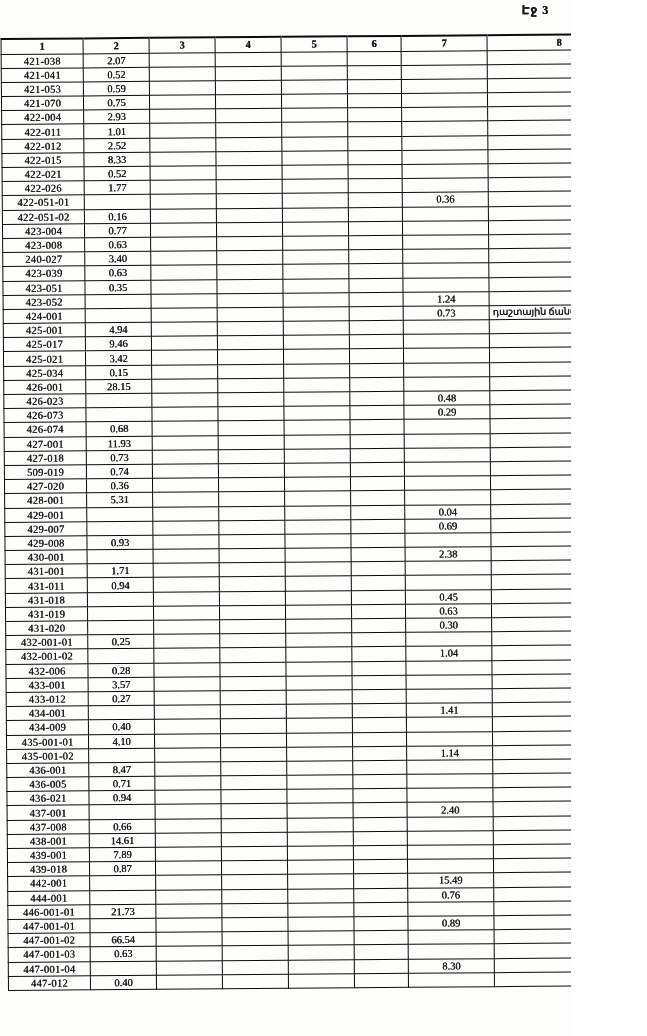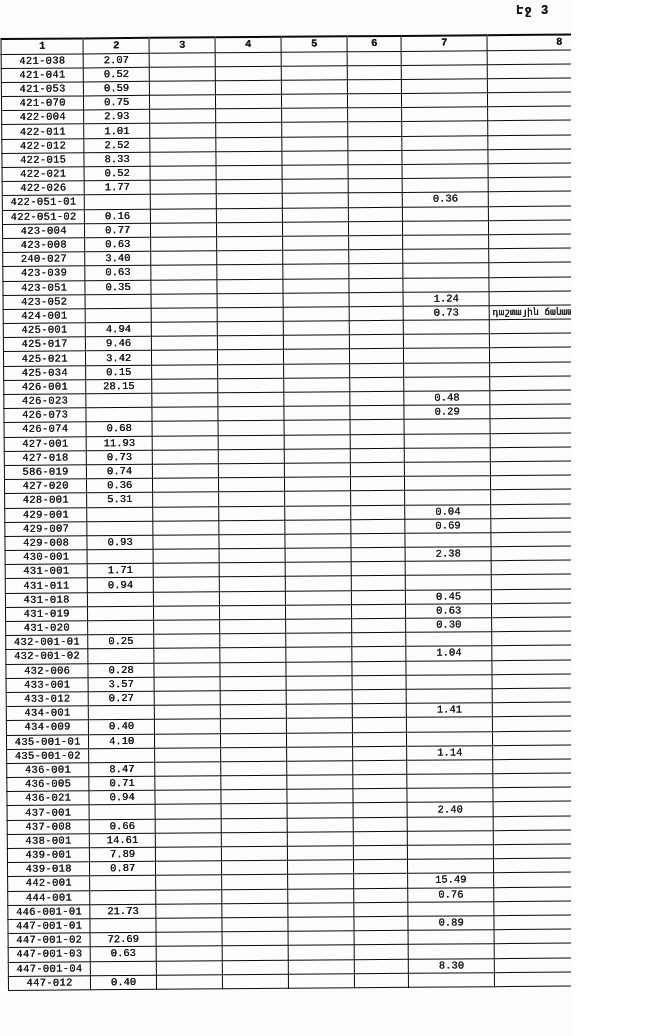--- a/index.html
+++ b/index.html
@@ -6,21 +6,21 @@
     margin: 0;
     padding: 0;
     background: #ffffff;
   }
   .sheet {
     position: relative;
     width: 571px;
     height: 1036px;
     background: #fdfdfc;
     overflow: hidden;
-    font-family: Liberation Mono, monospace;
+    font-family: Liberation Serif, serif;
     color: #161616;
   }
   .page-label {
     position: absolute;
     top: 3px;
     right: 22px;
     font-size: 12px;
     font-weight: bold;
     letter-spacing: 1px;
     text-shadow: 0.4px 0 0 currentColor;
@@ -385,21 +385,21 @@
           <td>427-018</td>
           <td>0.73</td>
           <td></td>
           <td></td>
           <td></td>
           <td></td>
           <td></td>
           <td class="col8"></td>
         </tr>
         <tr>
-          <td>586-019</td>
+          <td>509-019</td>
           <td>0.74</td>
           <td></td>
           <td></td>
           <td></td>
           <td></td>
           <td></td>
           <td class="col8"></td>
         </tr>
         <tr>
           <td>427-020</td>
@@ -716,21 +716,21 @@
           <td></td>
           <td></td>
           <td></td>
           <td></td>
           <td></td>
           <td>0.89</td>
           <td class="col8"></td>
         </tr>
         <tr>
           <td>447-001-02</td>
-          <td>72.69</td>
+          <td>66.54</td>
           <td></td>
           <td></td>
           <td></td>
           <td></td>
           <td></td>
           <td class="col8"></td>
         </tr>
         <tr>
           <td>447-001-03</td>
           <td>0.63</td>

